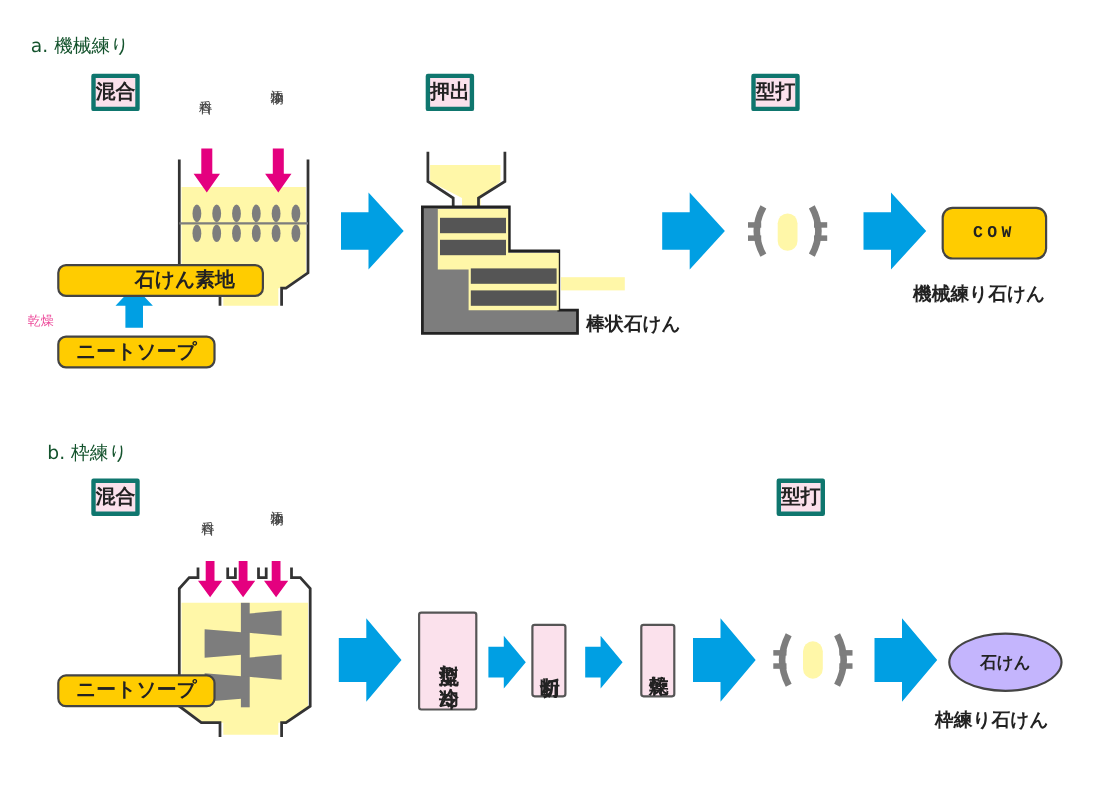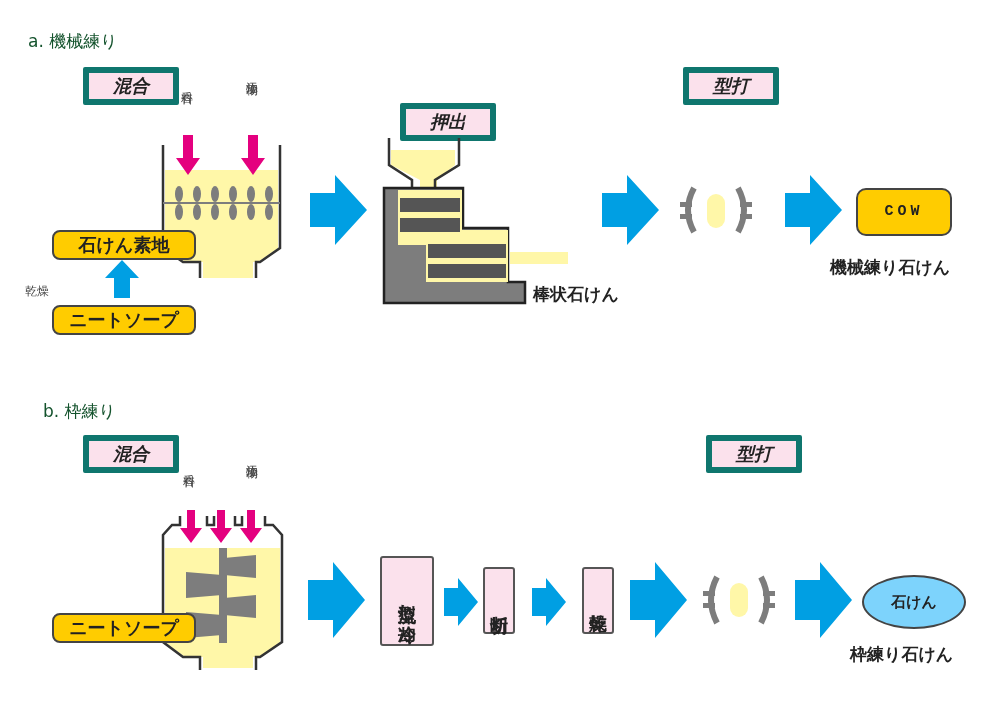--- a/index.html
+++ b/index.html
@@ -1,37 +1,37 @@
 <!DOCTYPE html>
 <html><head>
 <meta charset="utf-8">
 <style>
   html, body { margin:0; padding:0; background:#ffffff; }
   body { width:1000px; height:718px; position:relative; overflow:hidden;
          font-family:"DejaVu Sans", sans-serif; color:#222; }
   .abs { position:absolute; }
   .section-title { font-size:17px; color:#14532d; }
-  .stage-label { background:#fbe1ec; border:6px solid #0f766e; border-radius:2px;
-                 font-size:18px; font-weight:bold; color:#222; padding:1px 24px; line-height:24px;font-style:italic; }
+  .stage-label { background:#fbe1ec; border:4px solid #0f766e; border-radius:2px;
+                 font-size:18px; font-weight:bold; color:#222; padding:1px 0; line-height:24px; }
   .vtext { writing-mode:vertical-rl; font-size:12px; color:#444; letter-spacing:1px; }
   .pill { background:#ffcc00; border:2px solid #444; border-radius:8px;
           font-weight:bold; font-size:18px; color:#222; text-align:center; }
   .vbox { background:#fbe1ec; border:2px solid #555; border-radius:3px;
           writing-mode:vertical-rl; font-size:18px; font-weight:bold; color:#222;
           display:flex; align-items:center; justify-content:center; }
   .caption { font-size:17px; font-weight:bold; color:#222; }
   svg { position:absolute; left:0; top:0; }
 </style>
 </head>
 <body>
 
 <div class="abs section-title" style="left:28px;top:30px;">a. 機械練り</div>
 
 <div class="abs stage-label" style="left:83px;top:67px;">混合</div>
-<div class="abs stage-label" style="left:400px;top:67px;margin-top:36px;">押出</div>
+<div class="abs stage-label" style="left:387px;top:67px;">押出</div>
 <div class="abs stage-label" style="left:683px;top:67px;">型打</div>
 
 <div class="abs vtext" style="left:178px;top:82px;">香料</div>
 <div class="abs vtext" style="left:243px;top:72px;">添加物</div>
 
 <svg width="1000" height="718">
 
   <g>
     <path d="M165 170 L278 170 L278 248 L258 262 L253 262 L253 278 L203 278 L203 262 L185 262 L165 248 Z" fill="#fff7a8"></path>
     <path d="M163 145 L163 248 L183 262 L200 262 L200 278 M256 278 L256 262 L260 262 L280 248 L280 145" fill="none" stroke="#333" stroke-width="2.5"></path>
@@ -111,34 +111,34 @@
     <path d="M717 577 Q705 600 717 623" fill="none" stroke="#7d7d7d" stroke-width="6"></path>
     <path d="M761 577 Q773 600 761 623" fill="none" stroke="#7d7d7d" stroke-width="6"></path>
     <rect x="703" y="591" width="12" height="5" fill="#7d7d7d"></rect>
       <rect x="703" y="603" width="12" height="5" fill="#7d7d7d"></rect>
     <rect x="763" y="591" width="12" height="5" fill="#7d7d7d"></rect>
       <rect x="763" y="603" width="12" height="5" fill="#7d7d7d"></rect>
     <rect x="730" y="583" width="18" height="34" rx="9" fill="#fff7a8"></rect>
   </g>
 </svg>
 
-<div class="abs" style="left:25px;top:283px;font-size:12px;color:#404040;">乾燥</div>
-<div class="abs pill" style="left:52px;top:230px;width:140px;height:26px;line-height:26px;">石けん素地</div>
+<div class="abs" style="left:25px;top:283px;font-size:12px;color:#ec4899;">乾燥</div>
+<div class="abs pill" style="left:52px;top:240px;width:140px;height:26px;line-height:26px;padding-left:44px;">石けん素地</div>
 <div class="abs pill" style="left:52px;top:305px;width:140px;height:26px;line-height:26px;">ニートソープ</div>
 <div class="abs caption" style="left:533px;top:283px;">棒状石けん</div>
 <div class="abs pill" style="left:856px;top:188px;width:92px;height:44px;line-height:44px;font-size:15px;letter-spacing:4px;border-radius:10px;font-family:Liberation Mono, monospace;">COW</div>
 <div class="abs caption" style="left:830px;top:256px;">機械練り石けん</div>
 
 <div class="abs section-title" style="left:43px;top:400px;">b. 枠練り</div>
 <div class="abs stage-label" style="left:83px;top:435px;">混合</div>
 <div class="abs stage-label" style="left:706px;top:435px;">型打</div>
 
 <div class="abs vtext" style="left:180px;top:465px;">香料</div>
 <div class="abs vtext" style="left:243px;top:455px;">添加物</div>
 
 <div class="abs pill" style="left:52px;top:613px;width:140px;height:26px;line-height:26px;">ニートソープ</div>
 
 <div class="abs vbox" style="left:380px;top:556px;width:50px;height:86px;">型流し冷却</div>
 <div class="abs vbox" style="left:483px;top:567px;width:28px;height:63px;">切断</div>
 <div class="abs vbox" style="left:582px;top:567px;width:28px;height:63px;">乾燥</div>
 
-<div class="abs" style="left:862px;top:575px;width:100px;height:50px;background:#7dd3fc;border:2px solid #444;border-radius:50%;display:flex;align-items:center;justify-content:center;font-size:15px;font-weight:bold;">石けん</div>
+<div class="abs" style="left:862px;top:575px;width:100px;height:50px;background:#c4b5fd;border:2px solid #444;border-radius:50%;display:flex;align-items:center;justify-content:center;font-size:15px;font-weight:bold;">石けん</div>
 <div class="abs caption" style="left:850px;top:643px;">枠練り石けん</div>
 
 </body></html>

